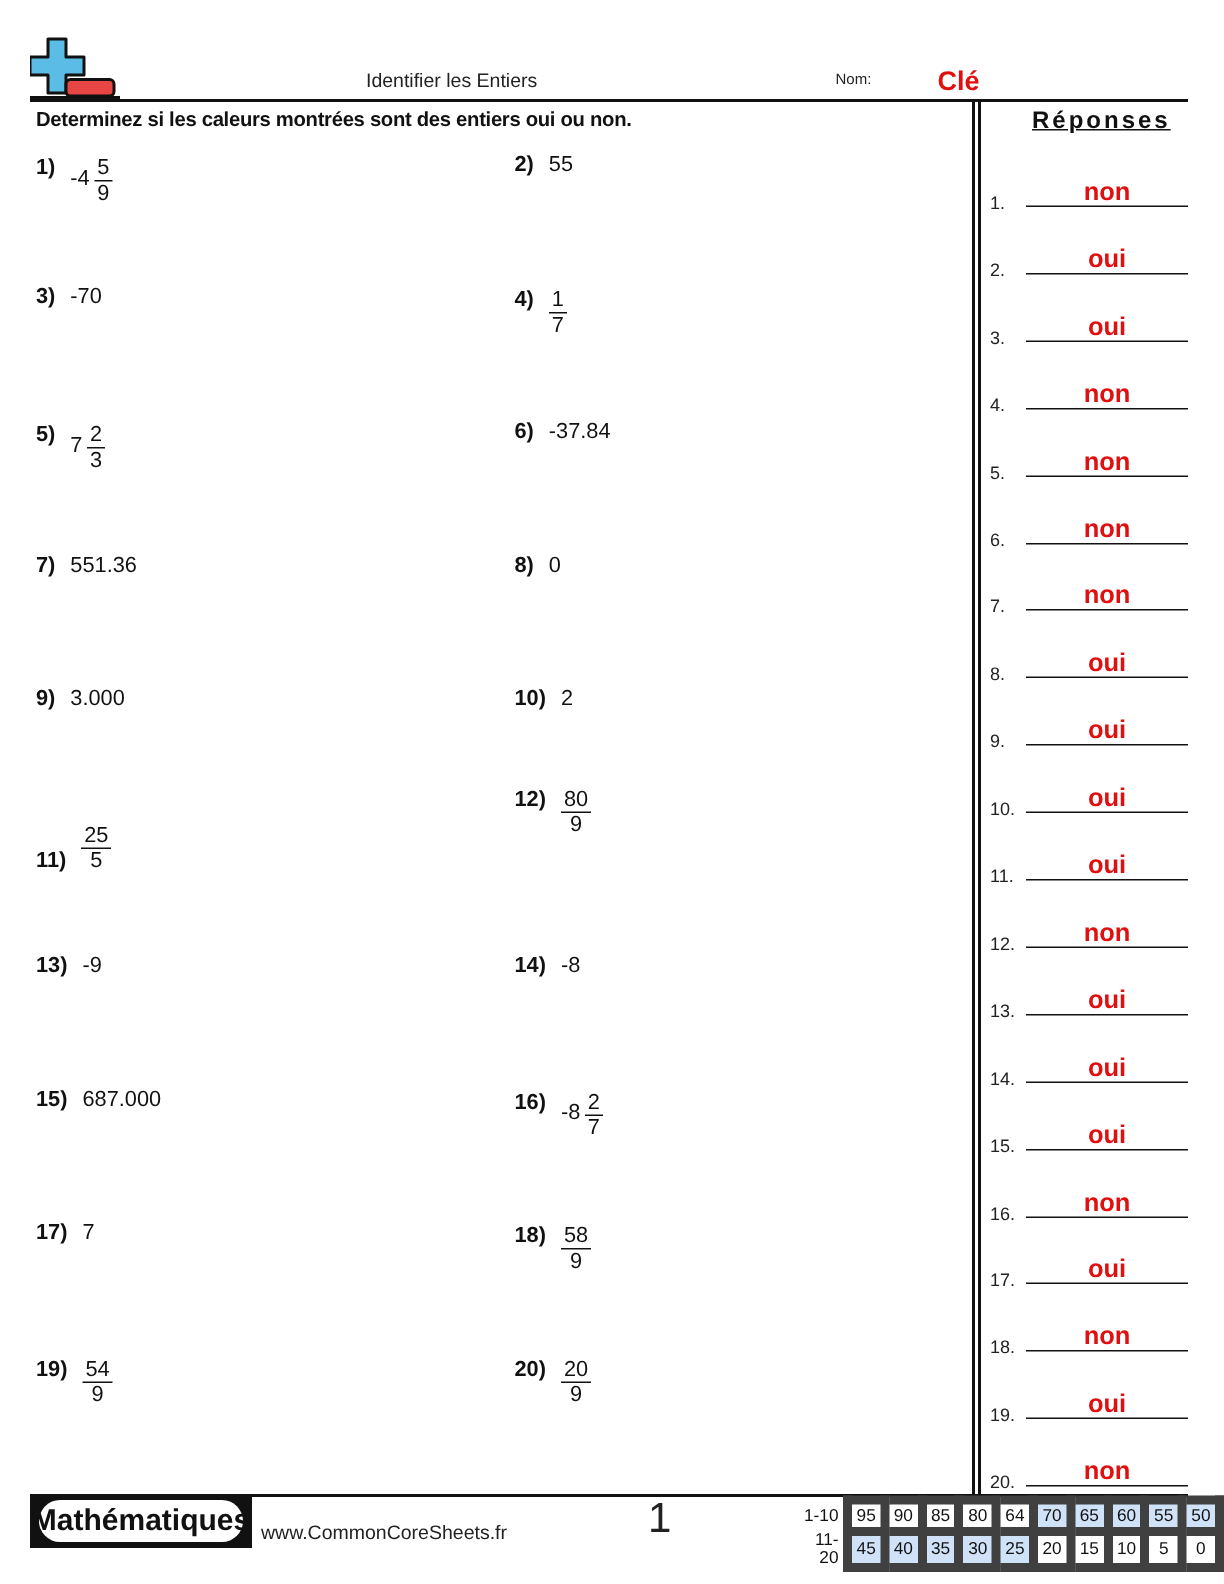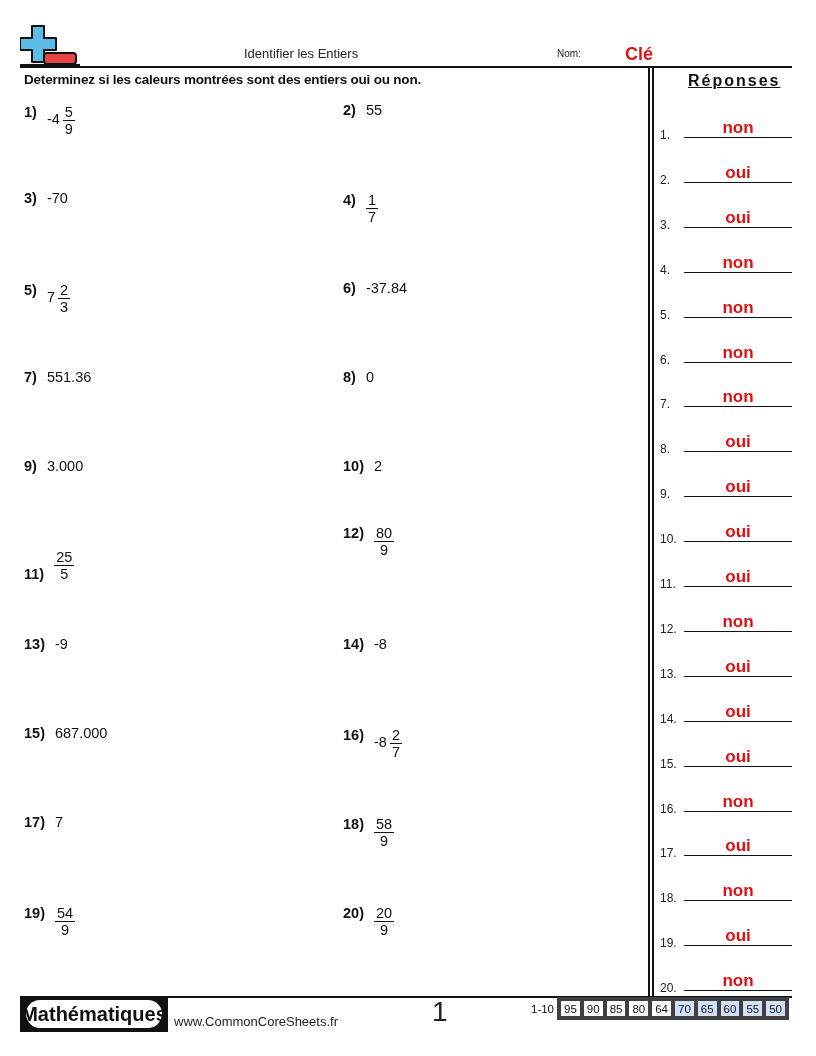--- a/index.html
+++ b/index.html
@@ -22,21 +22,21 @@
   .ans-row { position: absolute; left: 660px; width: 132px; height: 30px; }
   .ans-num { position: absolute; left: 0; bottom: 0; font-size: 12px; color: #222; }
   .ans-line { position: absolute; left: 24px; right: 0; bottom: 4px; height: 1px; background: #111; }
   .ans-val { position: absolute; left: 24px; right: 0; bottom: 4px; text-align: center; font-size: 17px; font-weight: bold; color: #e01010; }
   .bottom-rule { position: absolute; left: 20px; top: 996px; width: 772px; height: 2px; background: #111; }
   .footer-black { position: absolute; left: 20px; top: 996px; width: 148px; height: 36px; background: #111; }
   .brand-pill { position: absolute; left: 26px; top: 1000px; width: 136px; height: 28px; background: #fff; border-radius: 14px; display: flex; align-items: center; justify-content: center; font-weight: bold; font-size: 20px; }
   .site { position: absolute; left: 174px; top: 1014px; font-size: 13px; color: #222; }
   .page-num { position: absolute; left: 432px; top: 996px; font-size: 28px; color: #222; }
   .score-table { position: absolute; left: 528px; top: 997px; border-collapse: collapse; font-size: 11.5px; }
-  .score-table td { border: 4px solid #404040; padding: 0 3px; height: 15px; text-align: center; min-width: 12px; }
+  .score-table td { border: 6px solid #404040; padding: 0 3px; height: 15px; text-align: center; min-width: 12px; }
   .score-table td.lbl { border: none; text-align: right; padding-right: 3px; }
   .score-table td.hl { background: #cfe2f8; }
 </style>
 </head>
 <body>
 
 <svg class="logo" viewBox="0 0 60 42">
   <path d="M12 2 h12 v12 h12 v12 h-12 v12 h-12 v-12 h-12 v-12 h12 z" fill="#5bbde6" stroke="#111" stroke-width="2" stroke-linejoin="round"></path>
   <rect x="24" y="29" width="32" height="11" rx="3" fill="#e84545" stroke="#111" stroke-width="2"></rect>
   <line x1="0" y1="41" x2="60" y2="41" stroke="#111" stroke-width="2"></line>
@@ -281,14 +281,27 @@
         <td>90</td>
         <td>85</td>
         <td>80</td>
         <td>64</td>
         <td class="hl">70</td>
         <td class="hl">65</td>
         <td class="hl">60</td>
         <td class="hl">55</td>
         <td class="hl">50</td>
       </tr>
+      <tr>
+        <td class="lbl">11-20</td>
+        <td class="hl">45</td>
+        <td class="hl">40</td>
+        <td class="hl">35</td>
+        <td class="hl">30</td>
+        <td class="hl">25</td>
+        <td>20</td>
+        <td>15</td>
+        <td>10</td>
+        <td>5</td>
+        <td>0</td>
+      </tr>
     </tbody>
 </table>
 
 </body></html>

